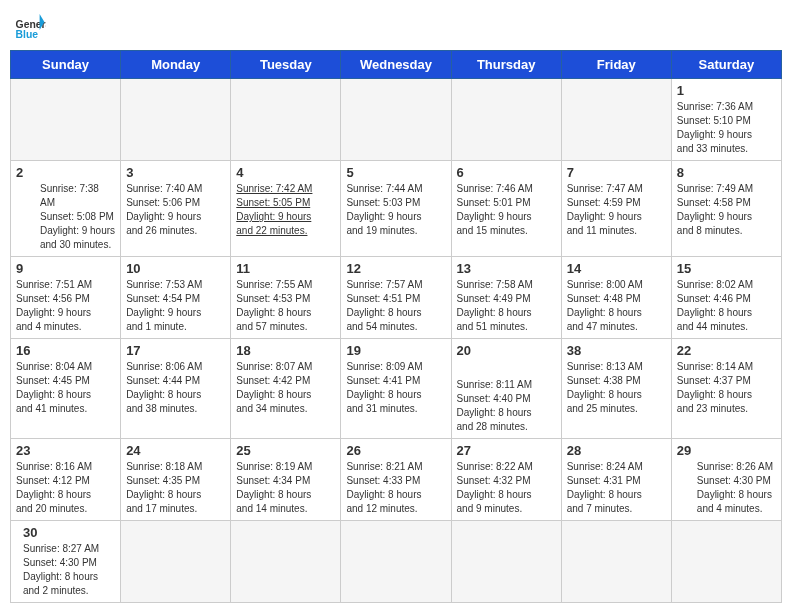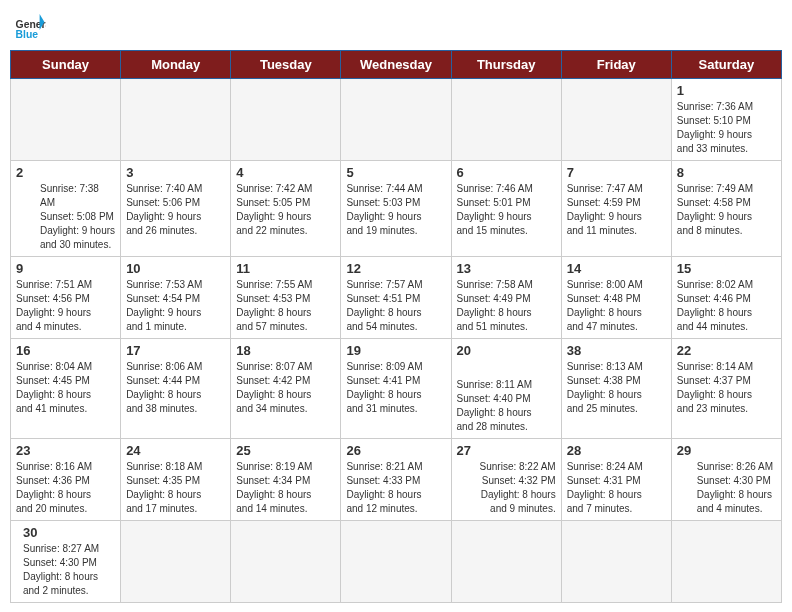--- a/index.html
+++ b/index.html
@@ -37,21 +37,21 @@
     .location {
       font-size: 15px;
       color: #444;
     }
     .calendar {
       width: 100%;
       border-collapse: collapse;
       border: 1px solid #ccc;
     }
     .calendar th {
-      background-color: #7f1d1d;
+      background-color: #1d4ed8;
       color: #fff;
       font-size: 13px;
       font-weight: bold;
       text-align: center;
       padding: 6px 4px;
       border: 1px solid #2660a0;
     }
     .calendar td {
       vertical-align: top;
       border: 1px solid #ccc;
@@ -137,21 +137,21 @@
         </td>
         <td>
           <span class="day-number">3</span>
           <div class="day-info" style="white-space: pre-line;">Sunrise: 7:40 AM
 Sunset: 5:06 PM
 Daylight: 9 hours
 and 26 minutes.</div>
         </td>
         <td>
           <span class="day-number">4</span>
-          <div class="day-info" style="white-space: pre-line;">Sunrise: 7:42 AM
+          <div class="day-info" style="white-space: pre-line; text-decoration: underline;">Sunrise: 7:42 AM
 Sunset: 5:05 PM
 Daylight: 9 hours
 and 22 minutes.</div>
         </td>
         <td>
           <span class="day-number">5</span>
           <div class="day-info" style="white-space: pre-line;">Sunrise: 7:44 AM
 Sunset: 5:03 PM
 Daylight: 9 hours
 and 19 minutes.</div>
@@ -277,21 +277,21 @@
           <div class="day-info" style="white-space: pre-line;">Sunrise: 8:14 AM
 Sunset: 4:37 PM
 Daylight: 8 hours
 and 23 minutes.</div>
         </td>
       </tr>
       <tr>
         <td>
           <span class="day-number">23</span>
           <div class="day-info" style="white-space: pre-line;">Sunrise: 8:16 AM
-Sunset: 4:36 PM
+Sunset: 4:12 PM
 Daylight: 8 hours
 and 20 minutes.</div>
         </td>
         <td>
           <span class="day-number">24</span>
           <div class="day-info" style="white-space: pre-line;">Sunrise: 8:18 AM
 Sunset: 4:35 PM
 Daylight: 8 hours
 and 17 minutes.</div>
         </td>
@@ -304,21 +304,21 @@
         </td>
         <td>
           <span class="day-number">26</span>
           <div class="day-info" style="white-space: pre-line;">Sunrise: 8:21 AM
 Sunset: 4:33 PM
 Daylight: 8 hours
 and 12 minutes.</div>
         </td>
         <td>
           <span class="day-number">27</span>
-          <div class="day-info" style="white-space: pre-line; text-align: right;">Sunrise: 8:22 AM
+          <div class="day-info" style="white-space: pre-line;">Sunrise: 8:22 AM
 Sunset: 4:32 PM
 Daylight: 8 hours
 and 9 minutes.</div>
         </td>
         <td>
           <span class="day-number">28</span>
           <div class="day-info" style="white-space: pre-line;">Sunrise: 8:24 AM
 Sunset: 4:31 PM
 Daylight: 8 hours
 and 7 minutes.</div>

